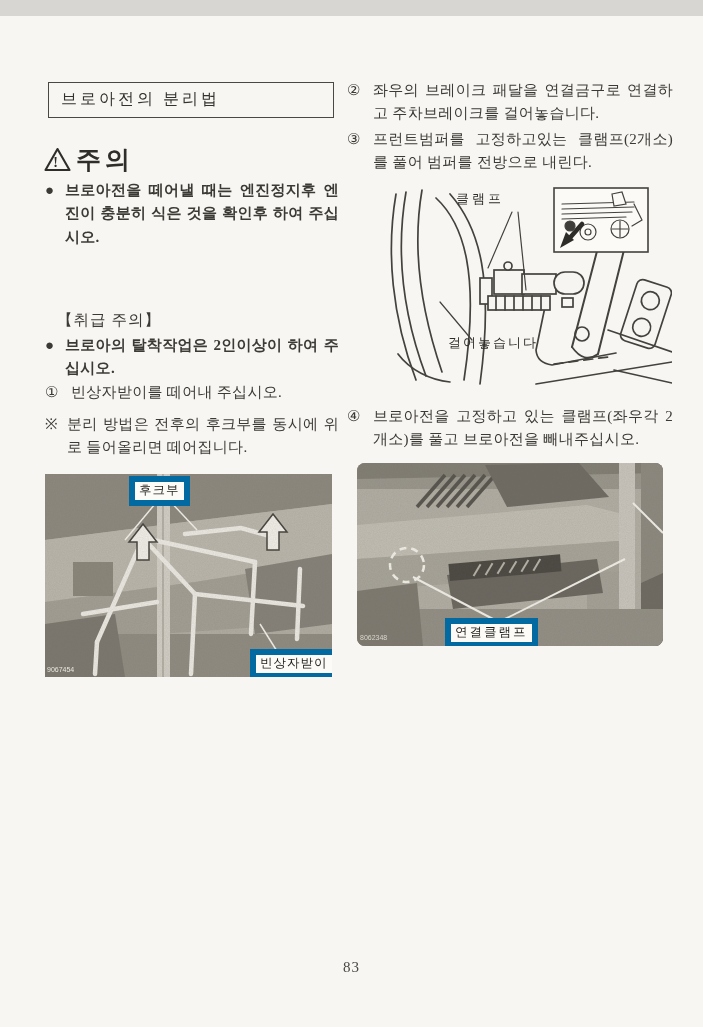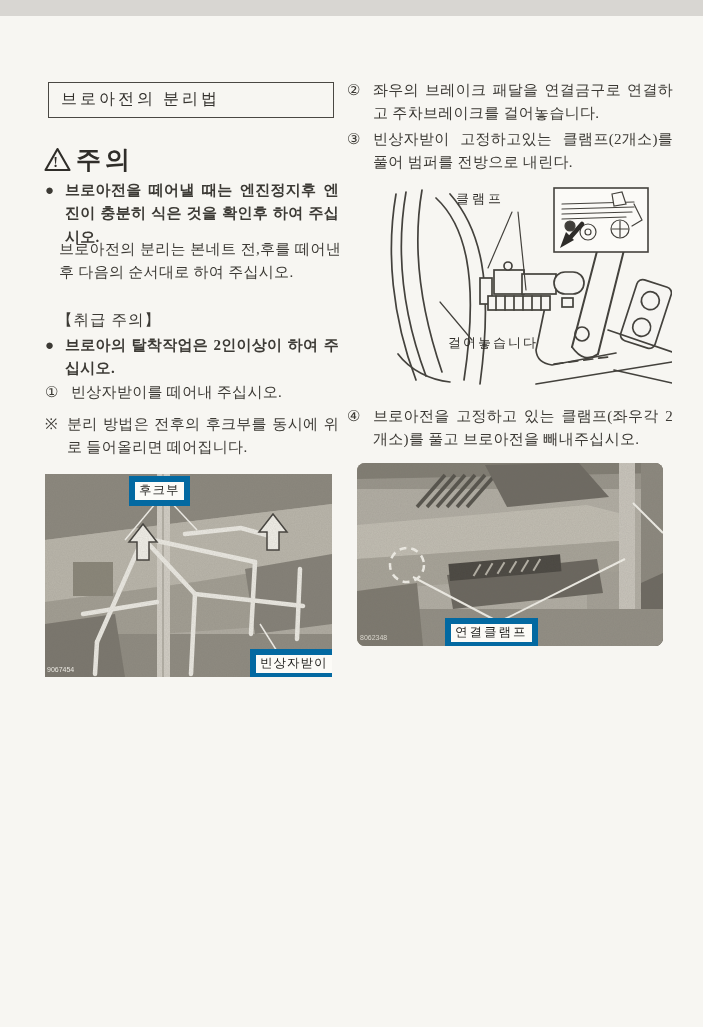--- a/index.html
+++ b/index.html
@@ -70,21 +70,20 @@
       <text x="13.5" y="20" text-anchor="middle" font-size="14" font-weight="bold" fill="#2f2d29">!</text>
     </svg>
     <span>주의</span>
   </div>
 
   <div class="abs txt bold p-caution flexrow">
     <span class="mark">●</span>
     <span class="body-flex">브로아전을 떼어낼 때는 엔진정지후 엔진이 충분히 식은 것을 확인후 하여 주십시오.</span>
   </div>
 
-  <div class="abs txt p-intro">브로아전의 분리는 본네트 전,후를 떼어낸 후 다음의 순서대로 하여 주십시오.</div>
 
   <div class="abs p-handling-head">【취급 주의】</div>
 
   <div class="abs txt bold p-handling flexrow">
     <span class="mark">●</span>
     <span class="body-flex">브로아의 탈착작업은 2인이상이 하여 주십시오.</span>
   </div>
 
   <div class="abs txt p-step1 flexrow">
     <span class="num">①</span>
@@ -141,21 +140,21 @@
     <div class="pcode pcode-left">9067454</div>
   </div>
 
   <div class="abs txt p-step2 flexrow">
     <span class="num">②</span>
     <span class="body-flex">좌우의 브레이크 패달을 연결금구로 연결하고 주차브레이크를 걸어놓습니다.</span>
   </div>
 
   <div class="abs txt p-step3 flexrow">
     <span class="num">③</span>
-    <span class="body-flex">빈상자받이 고정하고있는 클램프(2개소)를 풀어 범퍼를 전방으로 내린다.</span>
+    <span class="body-flex">프런트범퍼를 고정하고있는 클램프(2개소)를 풀어 범퍼를 전방으로 내린다.</span>
   </div>
 
   <div class="abs figure">
     <svg width="296" height="208" viewBox="0 0 296 208">
       <g stroke="#44423d" stroke-width="1.7" fill="none" stroke-linecap="round">
 
         <path d="M20,12 C10,70 16,135 40,198"></path>
         <path d="M30,10 C20,68 26,130 50,194"></path>
         <path d="M46,8 C36,66 44,126 66,190"></path>
         <path d="M60,16 C88,42 104,92 88,198"></path>
@@ -272,14 +271,15 @@
         <line x1="136" y1="156" x2="56" y2="114"></line>
         <line x1="148" y1="156" x2="268" y2="96"></line>
         <line x1="276" y1="40" x2="306" y2="70"></line>
       </g>
       <rect width="306" height="183" filter="url(#grainR)" opacity="0.30"></rect>
     </svg>
     <div class="plabel pl-conn">연결클램프</div>
     <div class="pcode pcode-right">8062348</div>
   </div>
 
+  <div class="abs page-num">83</div>
 
 </div>
 
 </body></html>

